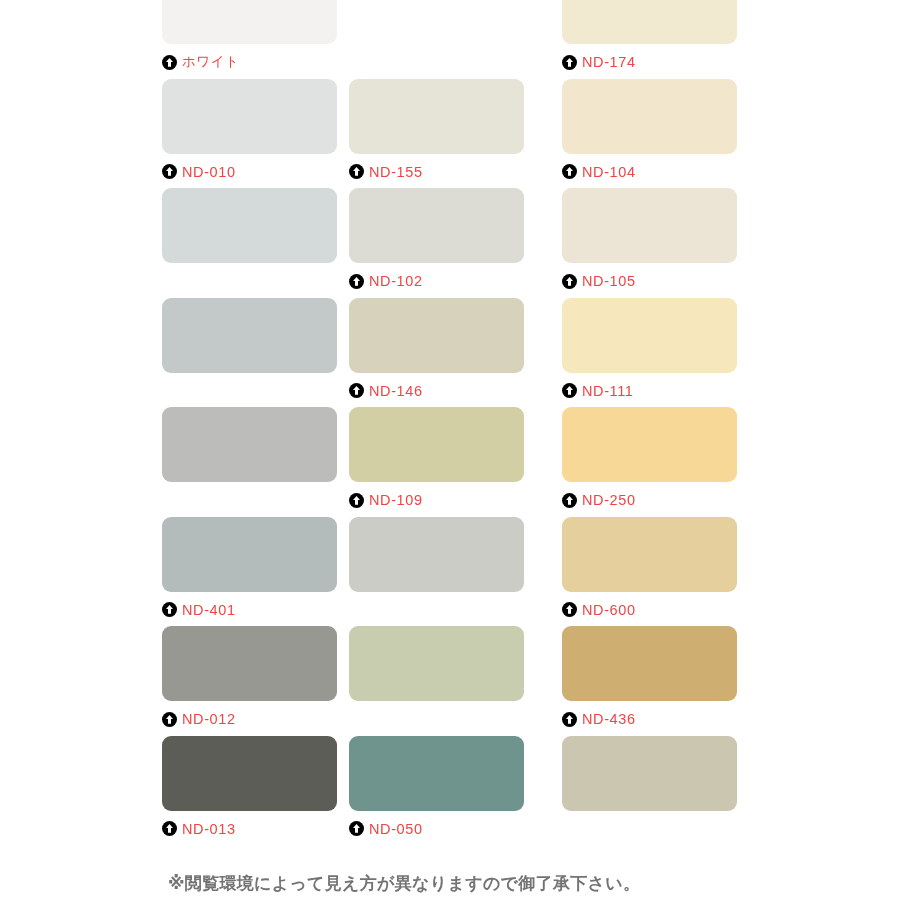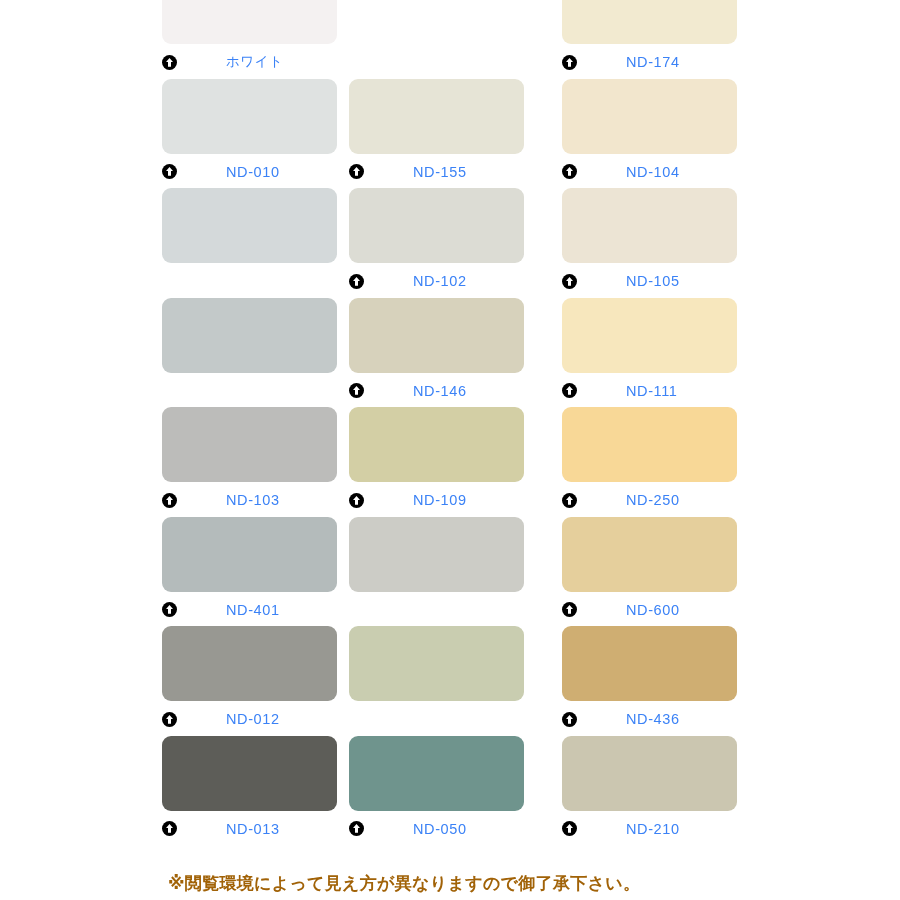--- a/index.html
+++ b/index.html
@@ -53,36 +53,35 @@
   }
   .arrow-icon{
     display:inline-block;
     width:15px;height:15px;
     flex:0 0 15px;
     line-height:0;
   }
   .arrow-icon svg{display:block;width:15px;height:15px;}
   .code{
     font-size:14.5px;
-    color:#3b82f6;
+    color:#ef4444;
     letter-spacing:0.6px;
     font-family:"Liberation Sans","DejaVu Sans",sans-serif;
-    margin-left:44px;
   }
   .code.jp{
     letter-spacing:0.5px;
     font-size:13.5px;
   }
   .footer{
     position:absolute;
     left:168px;
     top:872px;
     font-size:17px;
     font-weight:bold;
-    color:#a16207;
+    color:#737373;
     letter-spacing:0.3px;
     font-family:"DejaVu Sans","Liberation Sans",sans-serif;
     white-space:nowrap;
   }
 </style>
 </head>
 <body>
 
 <div id="chart">
   <div class="grid">
@@ -207,29 +206,20 @@
                 <path d="M8 3.1 L11.7 7.4 L9.6 7.4 L9.6 12.6 L6.4 12.6 L6.4 7.4 L4.3 7.4 Z" fill="#ffffff"></path>
               </svg>
             </span>
             <span class="code">ND-111</span>
           </div>
         </div>
       </div>
       <div class="row">
         <div class="cell c0">
           <div class="swatch" style="background: rgb(188, 188, 186);"></div>
-          <div class="label">
-            <span class="arrow-icon">
-              <svg viewBox="0 0 16 16" aria-hidden="true">
-                <circle cx="8" cy="8" r="8" fill="#000000"></circle>
-                <path d="M8 3.1 L11.7 7.4 L9.6 7.4 L9.6 12.6 L6.4 12.6 L6.4 7.4 L4.3 7.4 Z" fill="#ffffff"></path>
-              </svg>
-            </span>
-            <span class="code">ND-103</span>
-          </div>
         </div>
         <div class="cell c1">
           <div class="swatch" style="background: rgb(211, 207, 165);"></div>
           <div class="label">
             <span class="arrow-icon">
               <svg viewBox="0 0 16 16" aria-hidden="true">
                 <circle cx="8" cy="8" r="8" fill="#000000"></circle>
                 <path d="M8 3.1 L11.7 7.4 L9.6 7.4 L9.6 12.6 L6.4 12.6 L6.4 7.4 L4.3 7.4 Z" fill="#ffffff"></path>
               </svg>
             </span>
@@ -327,26 +317,17 @@
               <svg viewBox="0 0 16 16" aria-hidden="true">
                 <circle cx="8" cy="8" r="8" fill="#000000"></circle>
                 <path d="M8 3.1 L11.7 7.4 L9.6 7.4 L9.6 12.6 L6.4 12.6 L6.4 7.4 L4.3 7.4 Z" fill="#ffffff"></path>
               </svg>
             </span>
             <span class="code">ND-050</span>
           </div>
         </div>
         <div class="cell c2">
           <div class="swatch" style="background: rgb(203, 198, 176);"></div>
-          <div class="label">
-            <span class="arrow-icon">
-              <svg viewBox="0 0 16 16" aria-hidden="true">
-                <circle cx="8" cy="8" r="8" fill="#000000"></circle>
-                <path d="M8 3.1 L11.7 7.4 L9.6 7.4 L9.6 12.6 L6.4 12.6 L6.4 7.4 L4.3 7.4 Z" fill="#ffffff"></path>
-              </svg>
-            </span>
-            <span class="code">ND-210</span>
-          </div>
         </div>
       </div>
     </div>
   <div class="footer">※閲覧環境によって見え方が異なりますので御了承下さい。</div>
 </div>
 
 </body></html>

